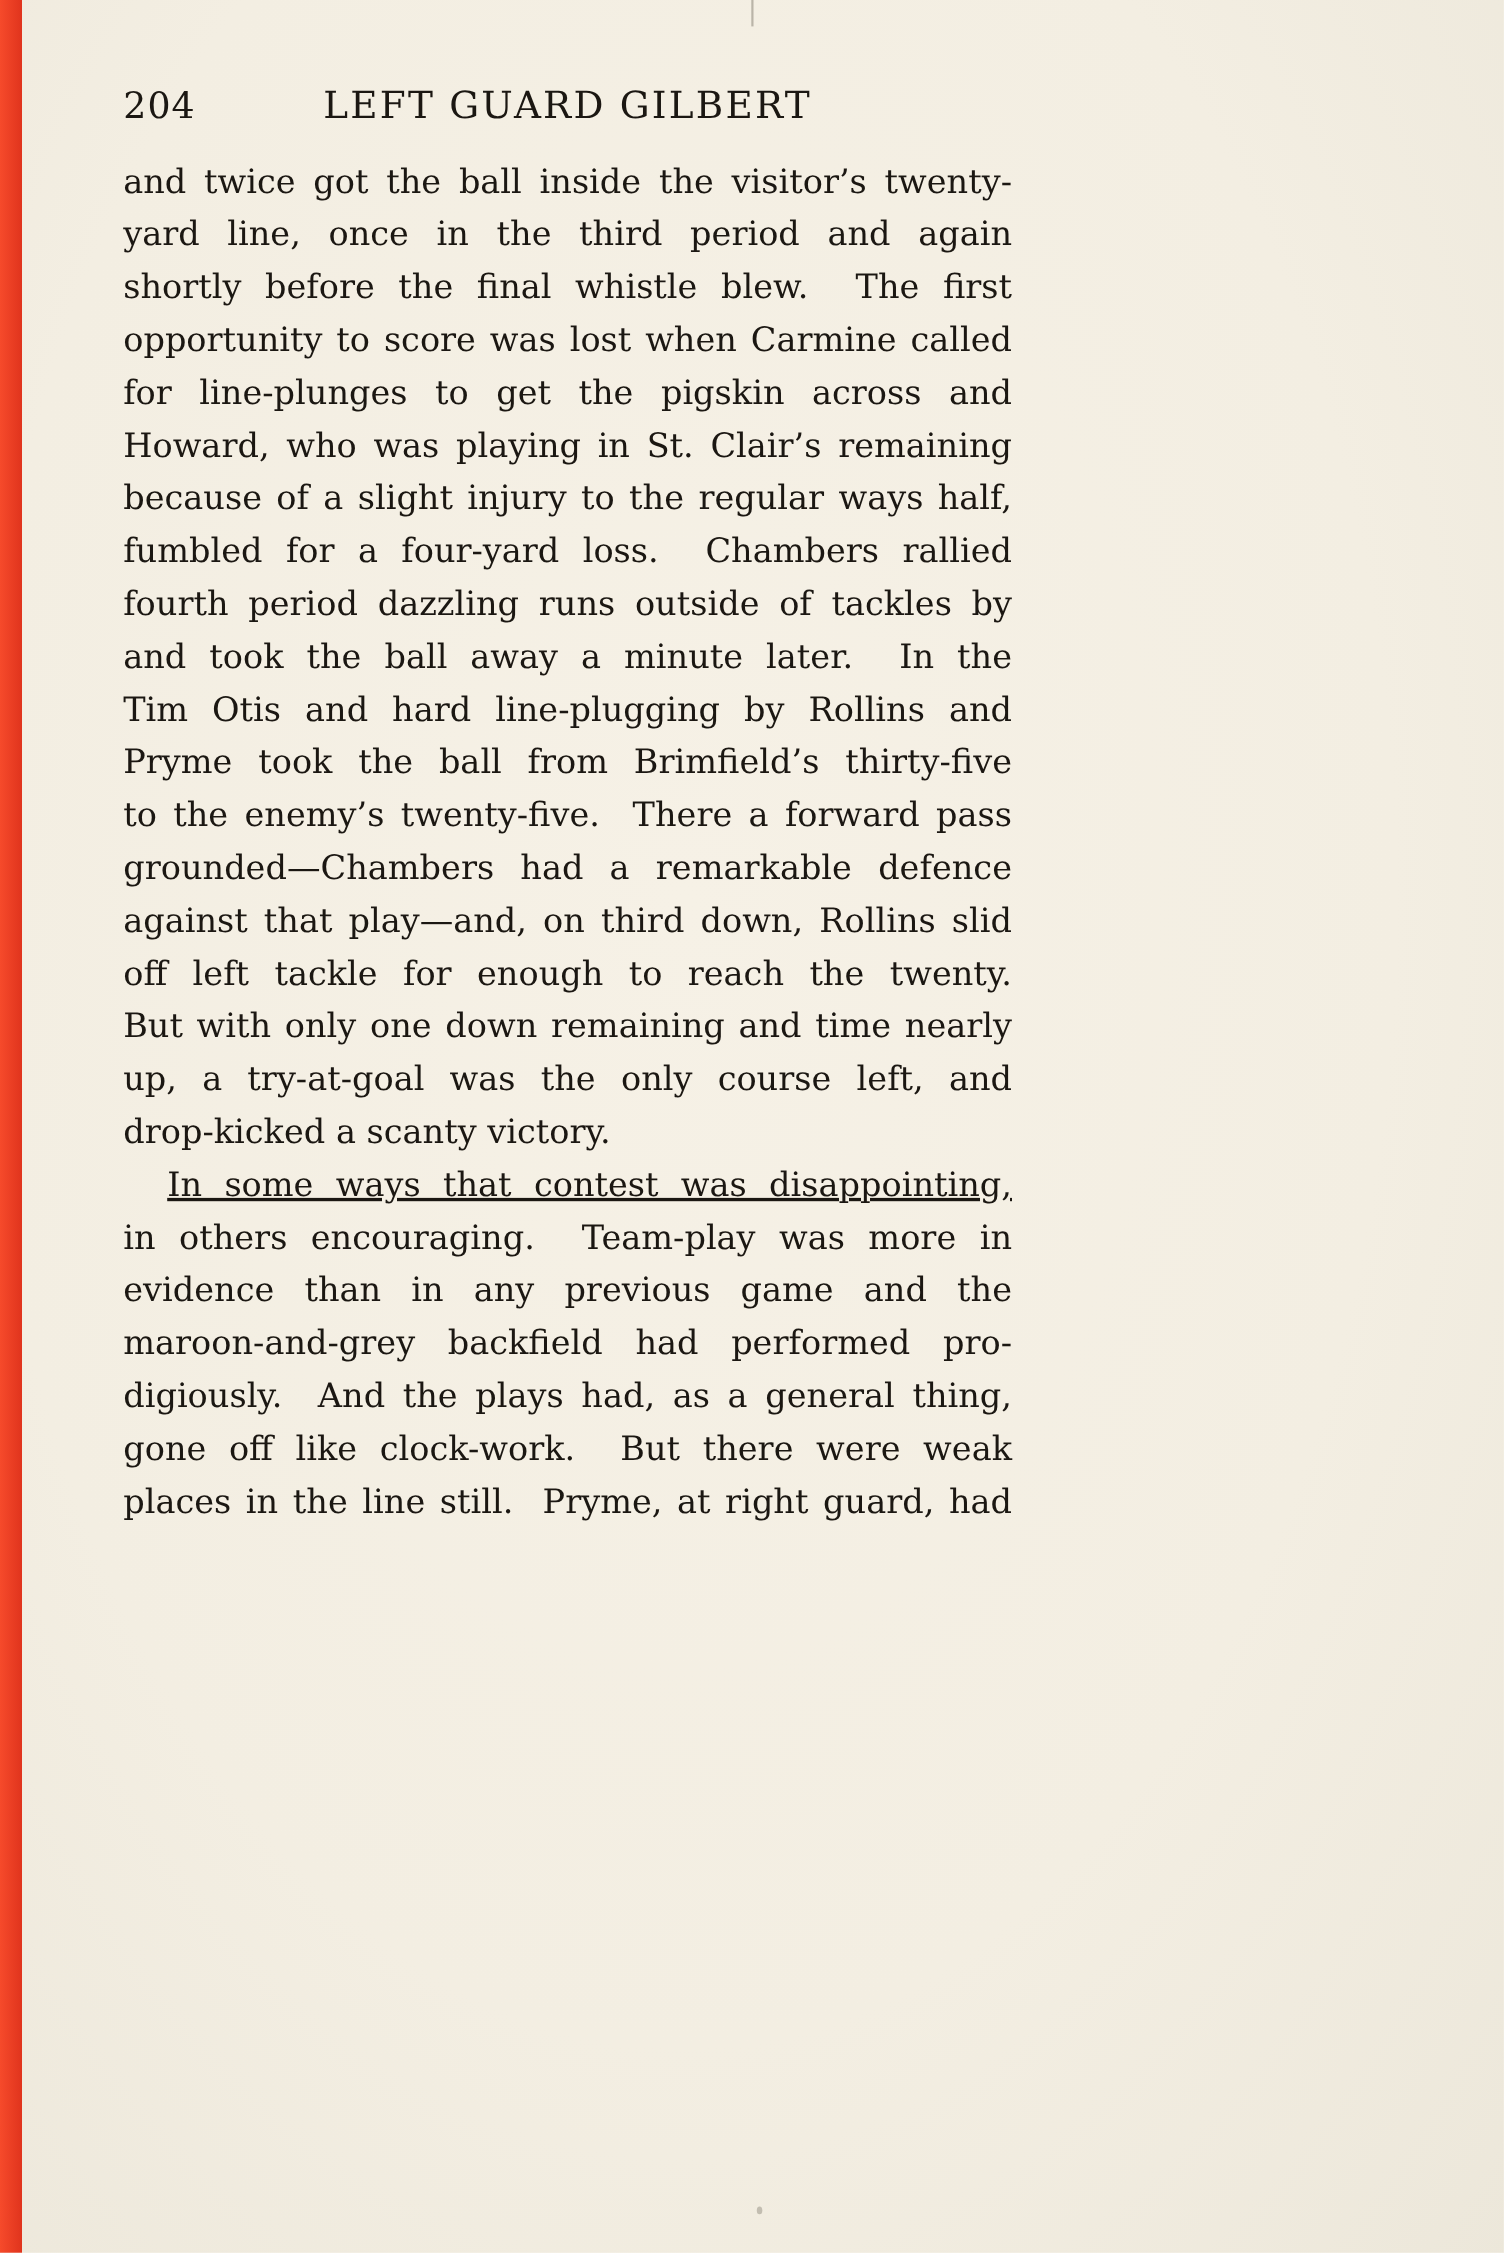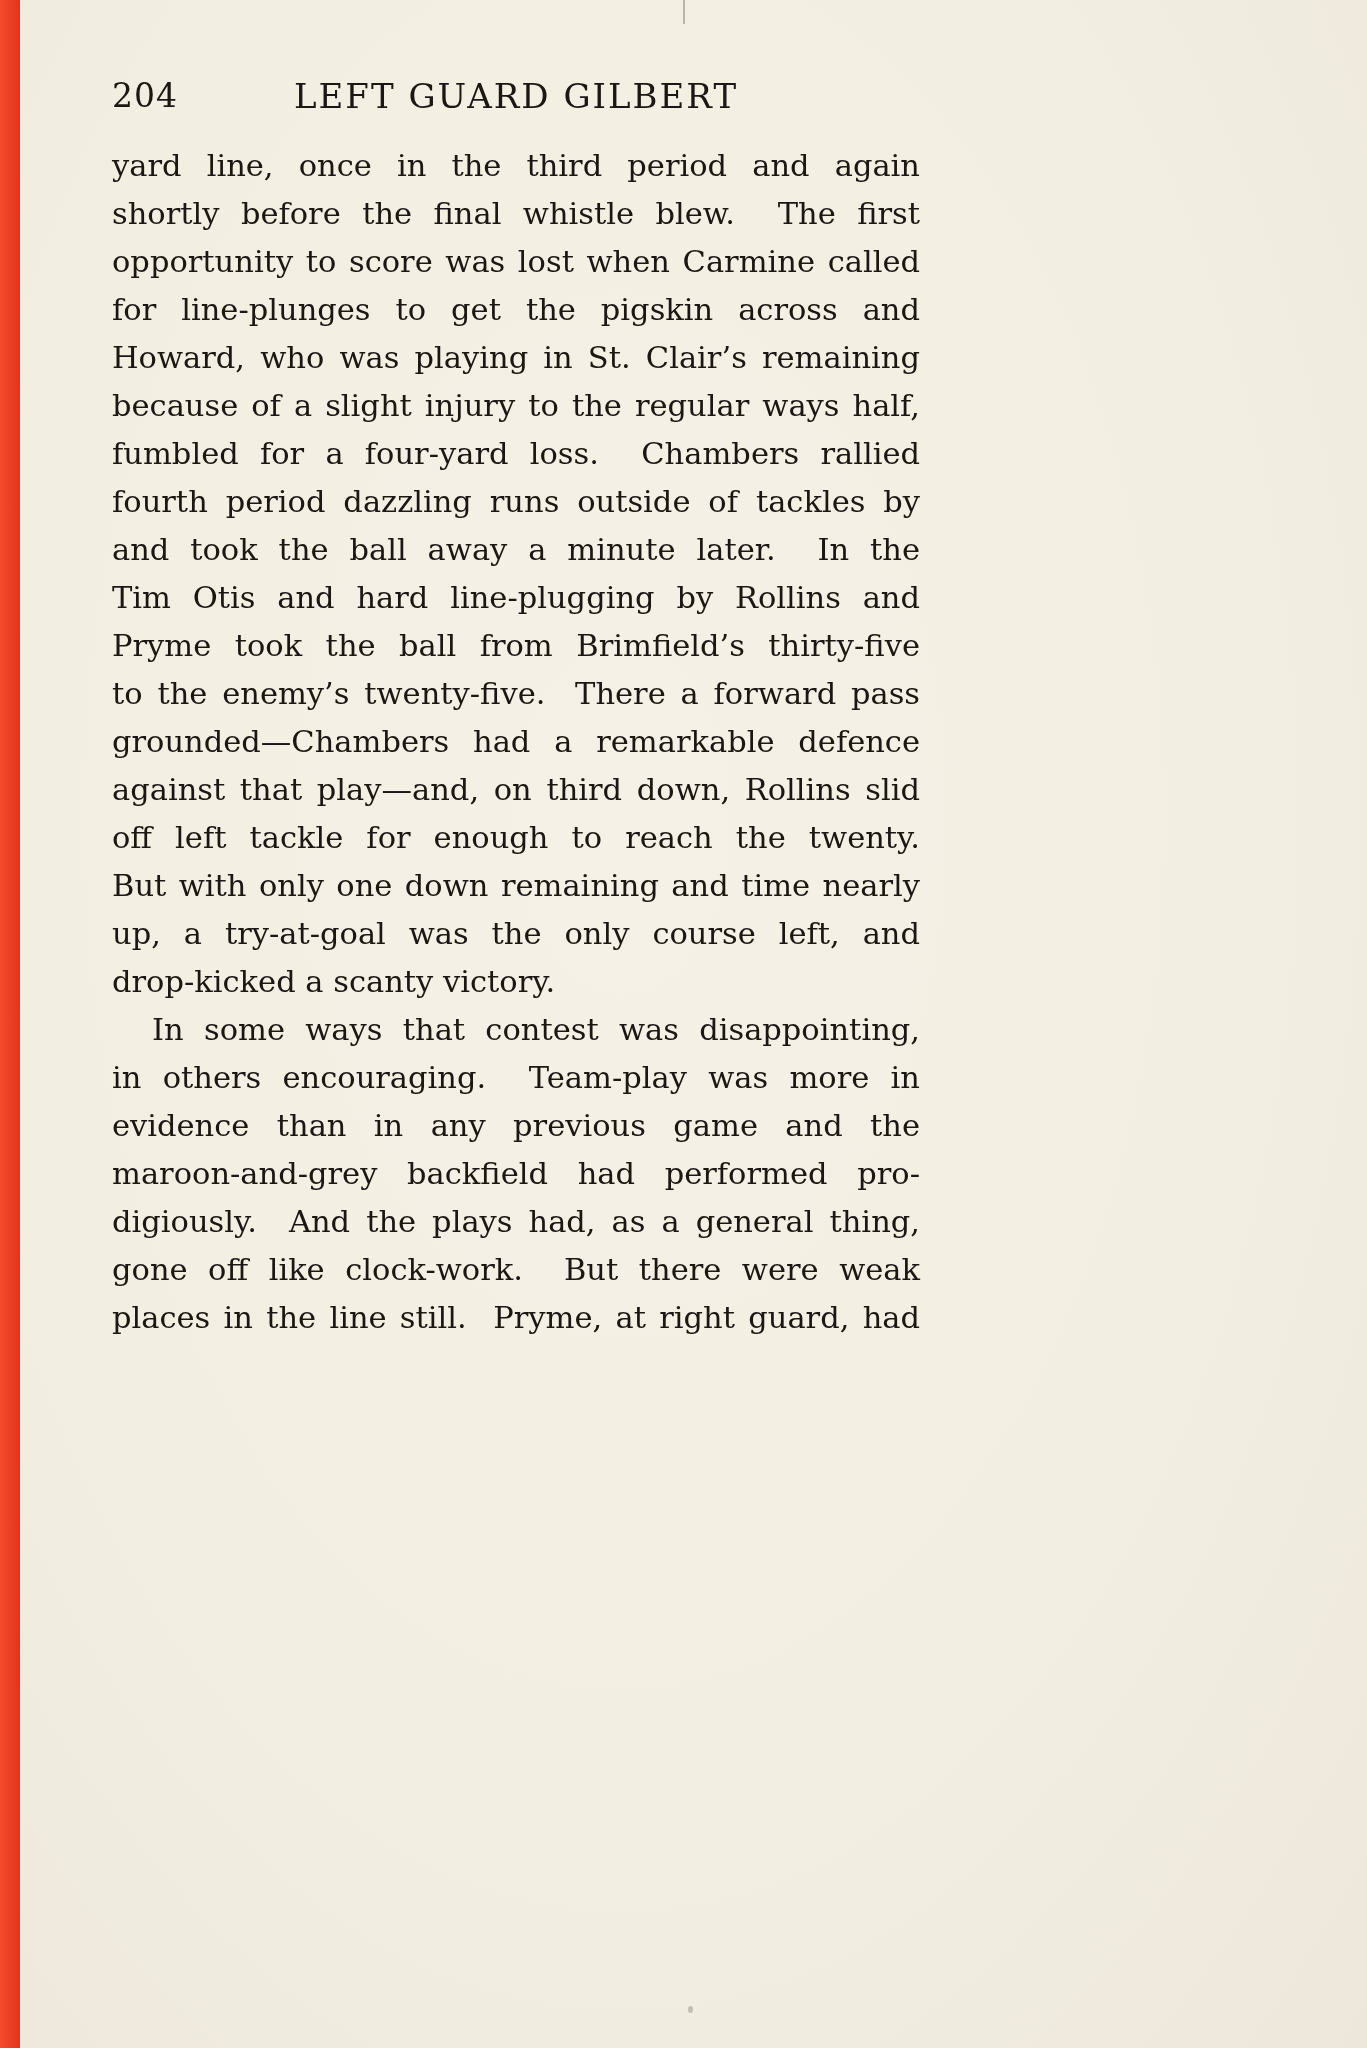--- a/index.html
+++ b/index.html
@@ -70,20 +70,21 @@
     font-size: 30.5px;
     text-align: justify;
     text-align-last: justify;
     white-space: nowrap;
   }
   .line.flush-left {
     text-align-last: left;
   }
   .line.indent {
     text-indent: 40px;
+    text-decoration: underline;
   }
   .artifact-top {
     position: absolute;
     left: 683px;
     top: 0;
     width: 2px;
     height: 24px;
     background: #8a8578;
     opacity: 0.55;
   }
@@ -109,20 +110,21 @@
 
   <div class="artifact-top"></div>
   <div class="artifact-bottom"></div>
 
   <div class="header-row">
     <div class="page-number">204</div>
     <div class="running-title">LEFT GUARD GILBERT</div>
   </div>
 
   <div class="text-block">
+      <div class="line">and twice got the ball inside the visitor’s twenty-</div>
       <div class="line">yard line, once in the third period and again</div>
       <div class="line">shortly before the final whistle blew.&nbsp; The first</div>
       <div class="line">opportunity to score was lost when Carmine called</div>
       <div class="line">for line-plunges to get the pigskin across and</div>
       <div class="line">Howard, who was playing in St. Clair’s remaining</div>
       <div class="line">because of a slight injury to the regular ways half,</div>
       <div class="line">fumbled for a four-yard loss.&nbsp; Chambers rallied</div>
       <div class="line">fourth period dazzling runs outside of tackles by</div>
       <div class="line">and took the ball away a minute later.&nbsp; In the</div>
       <div class="line">Tim Otis and hard line-plugging by Rollins and</div>

